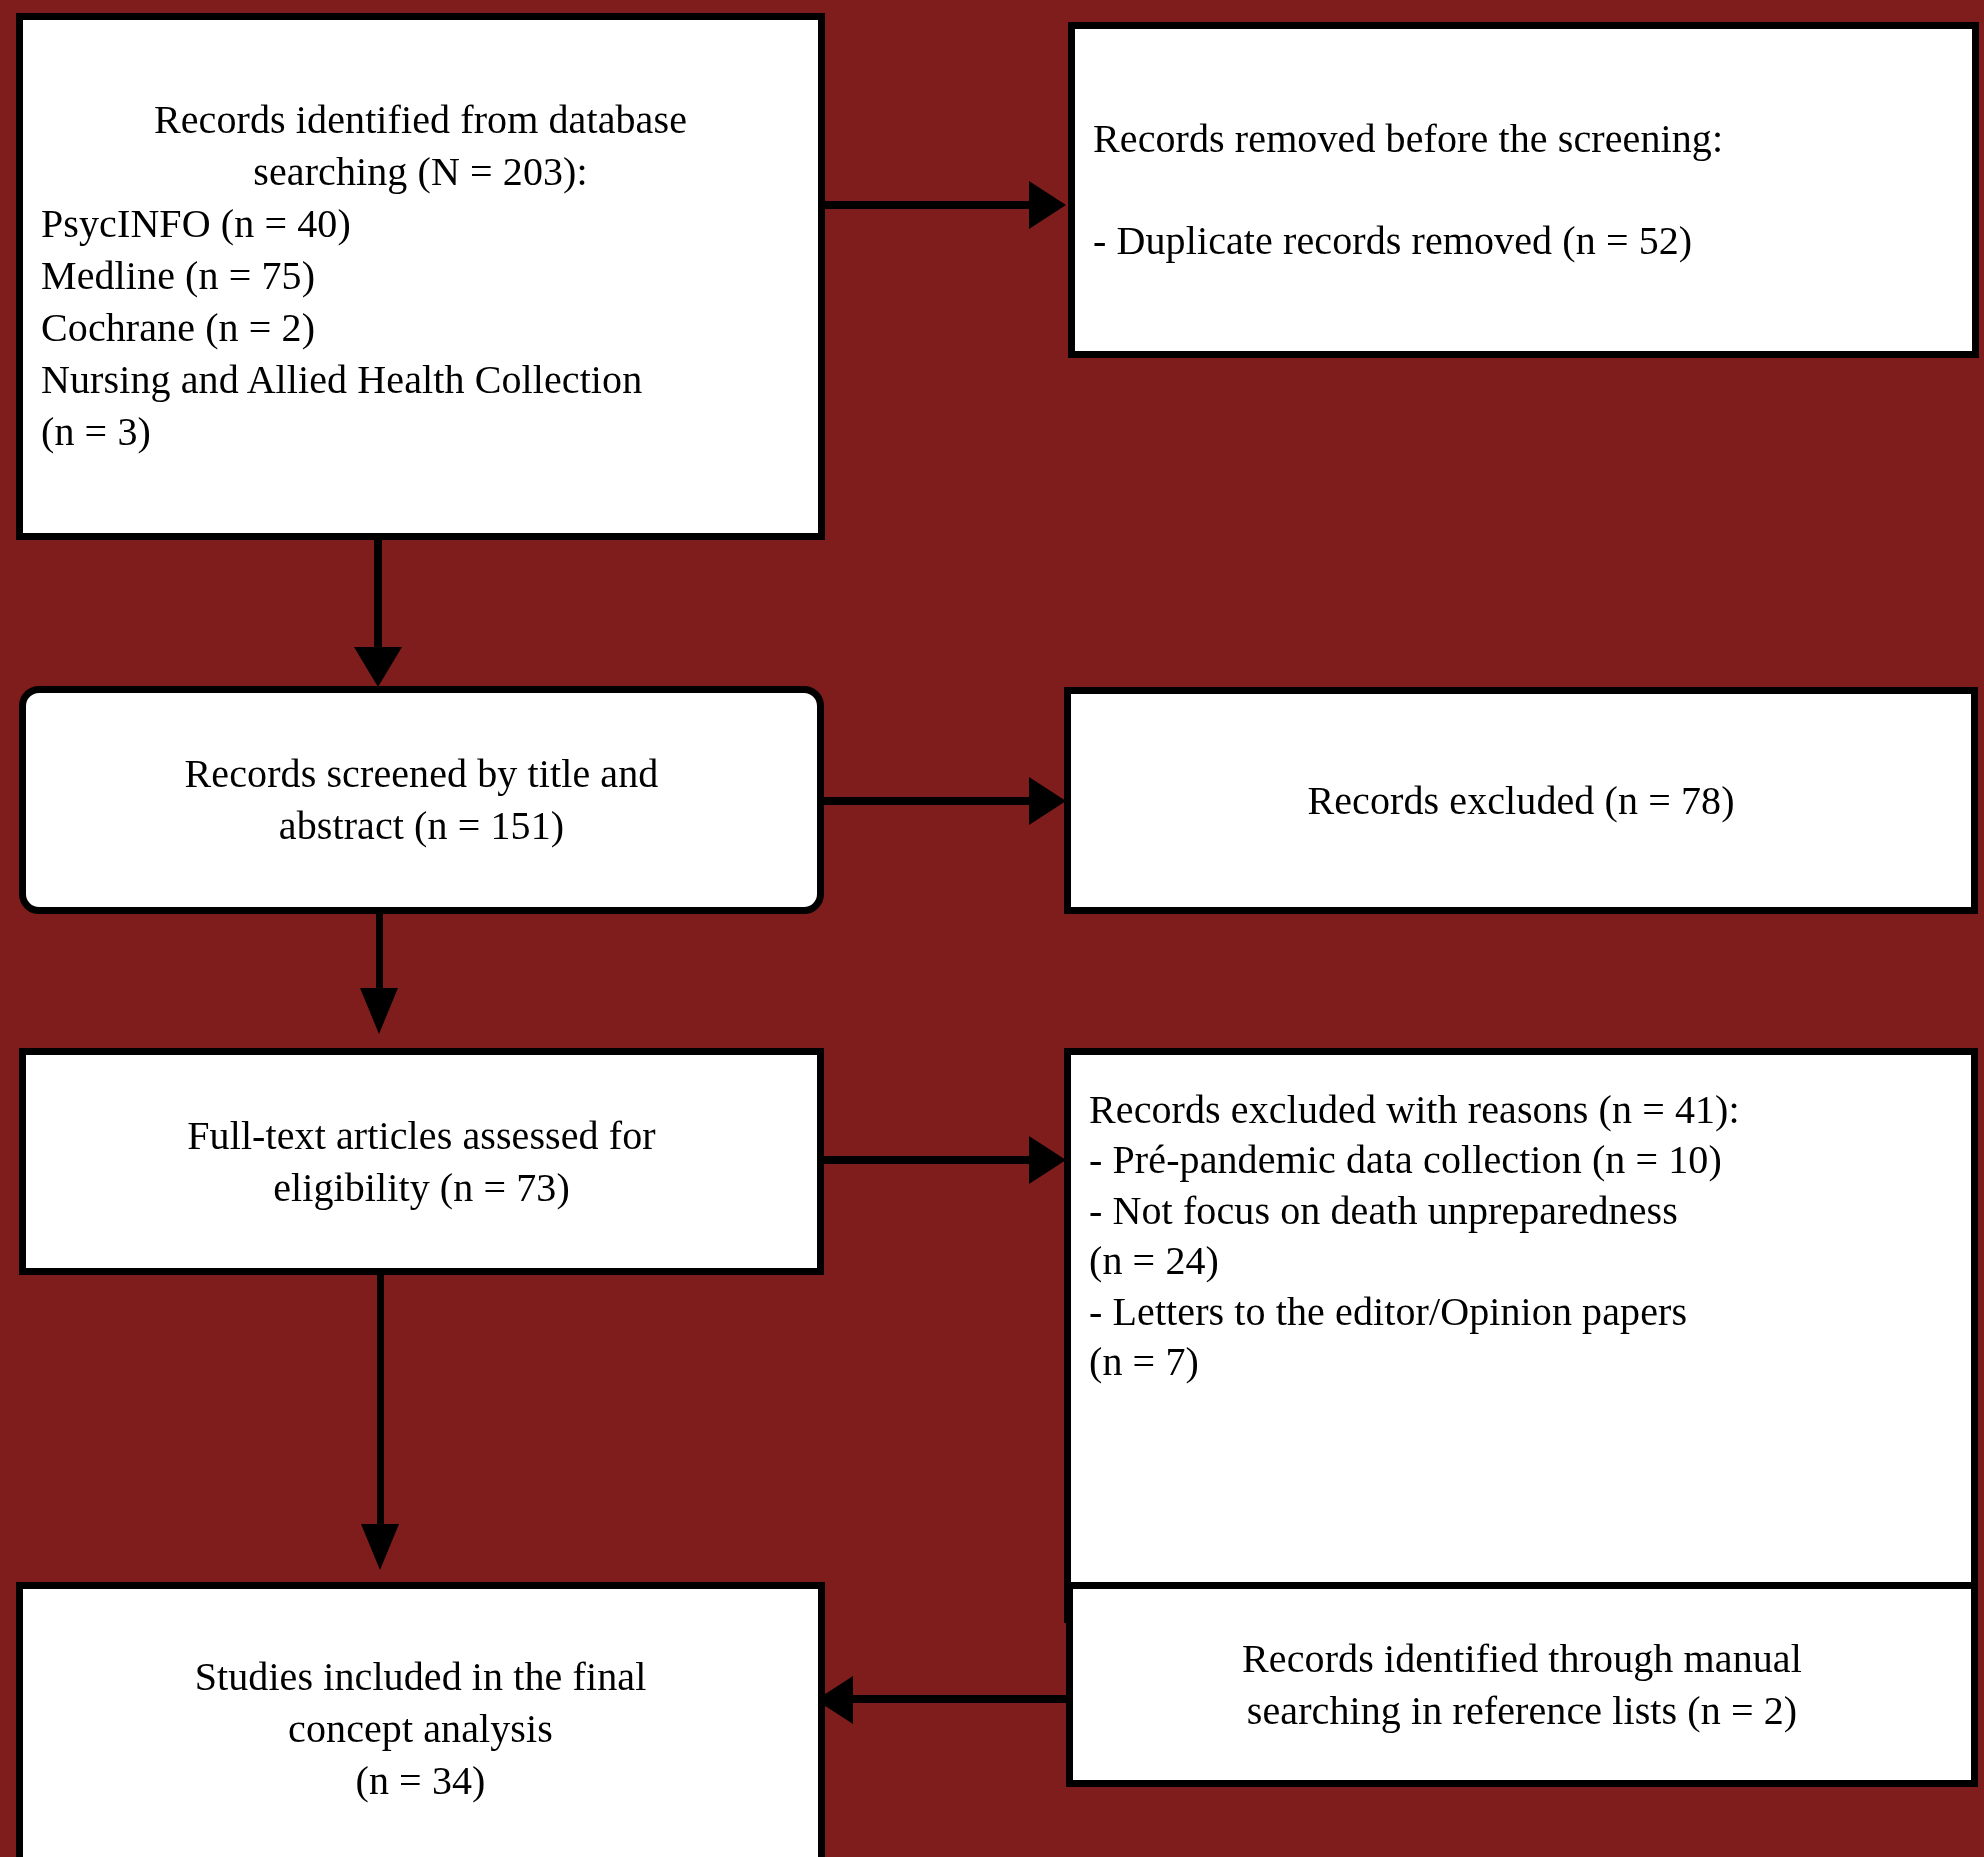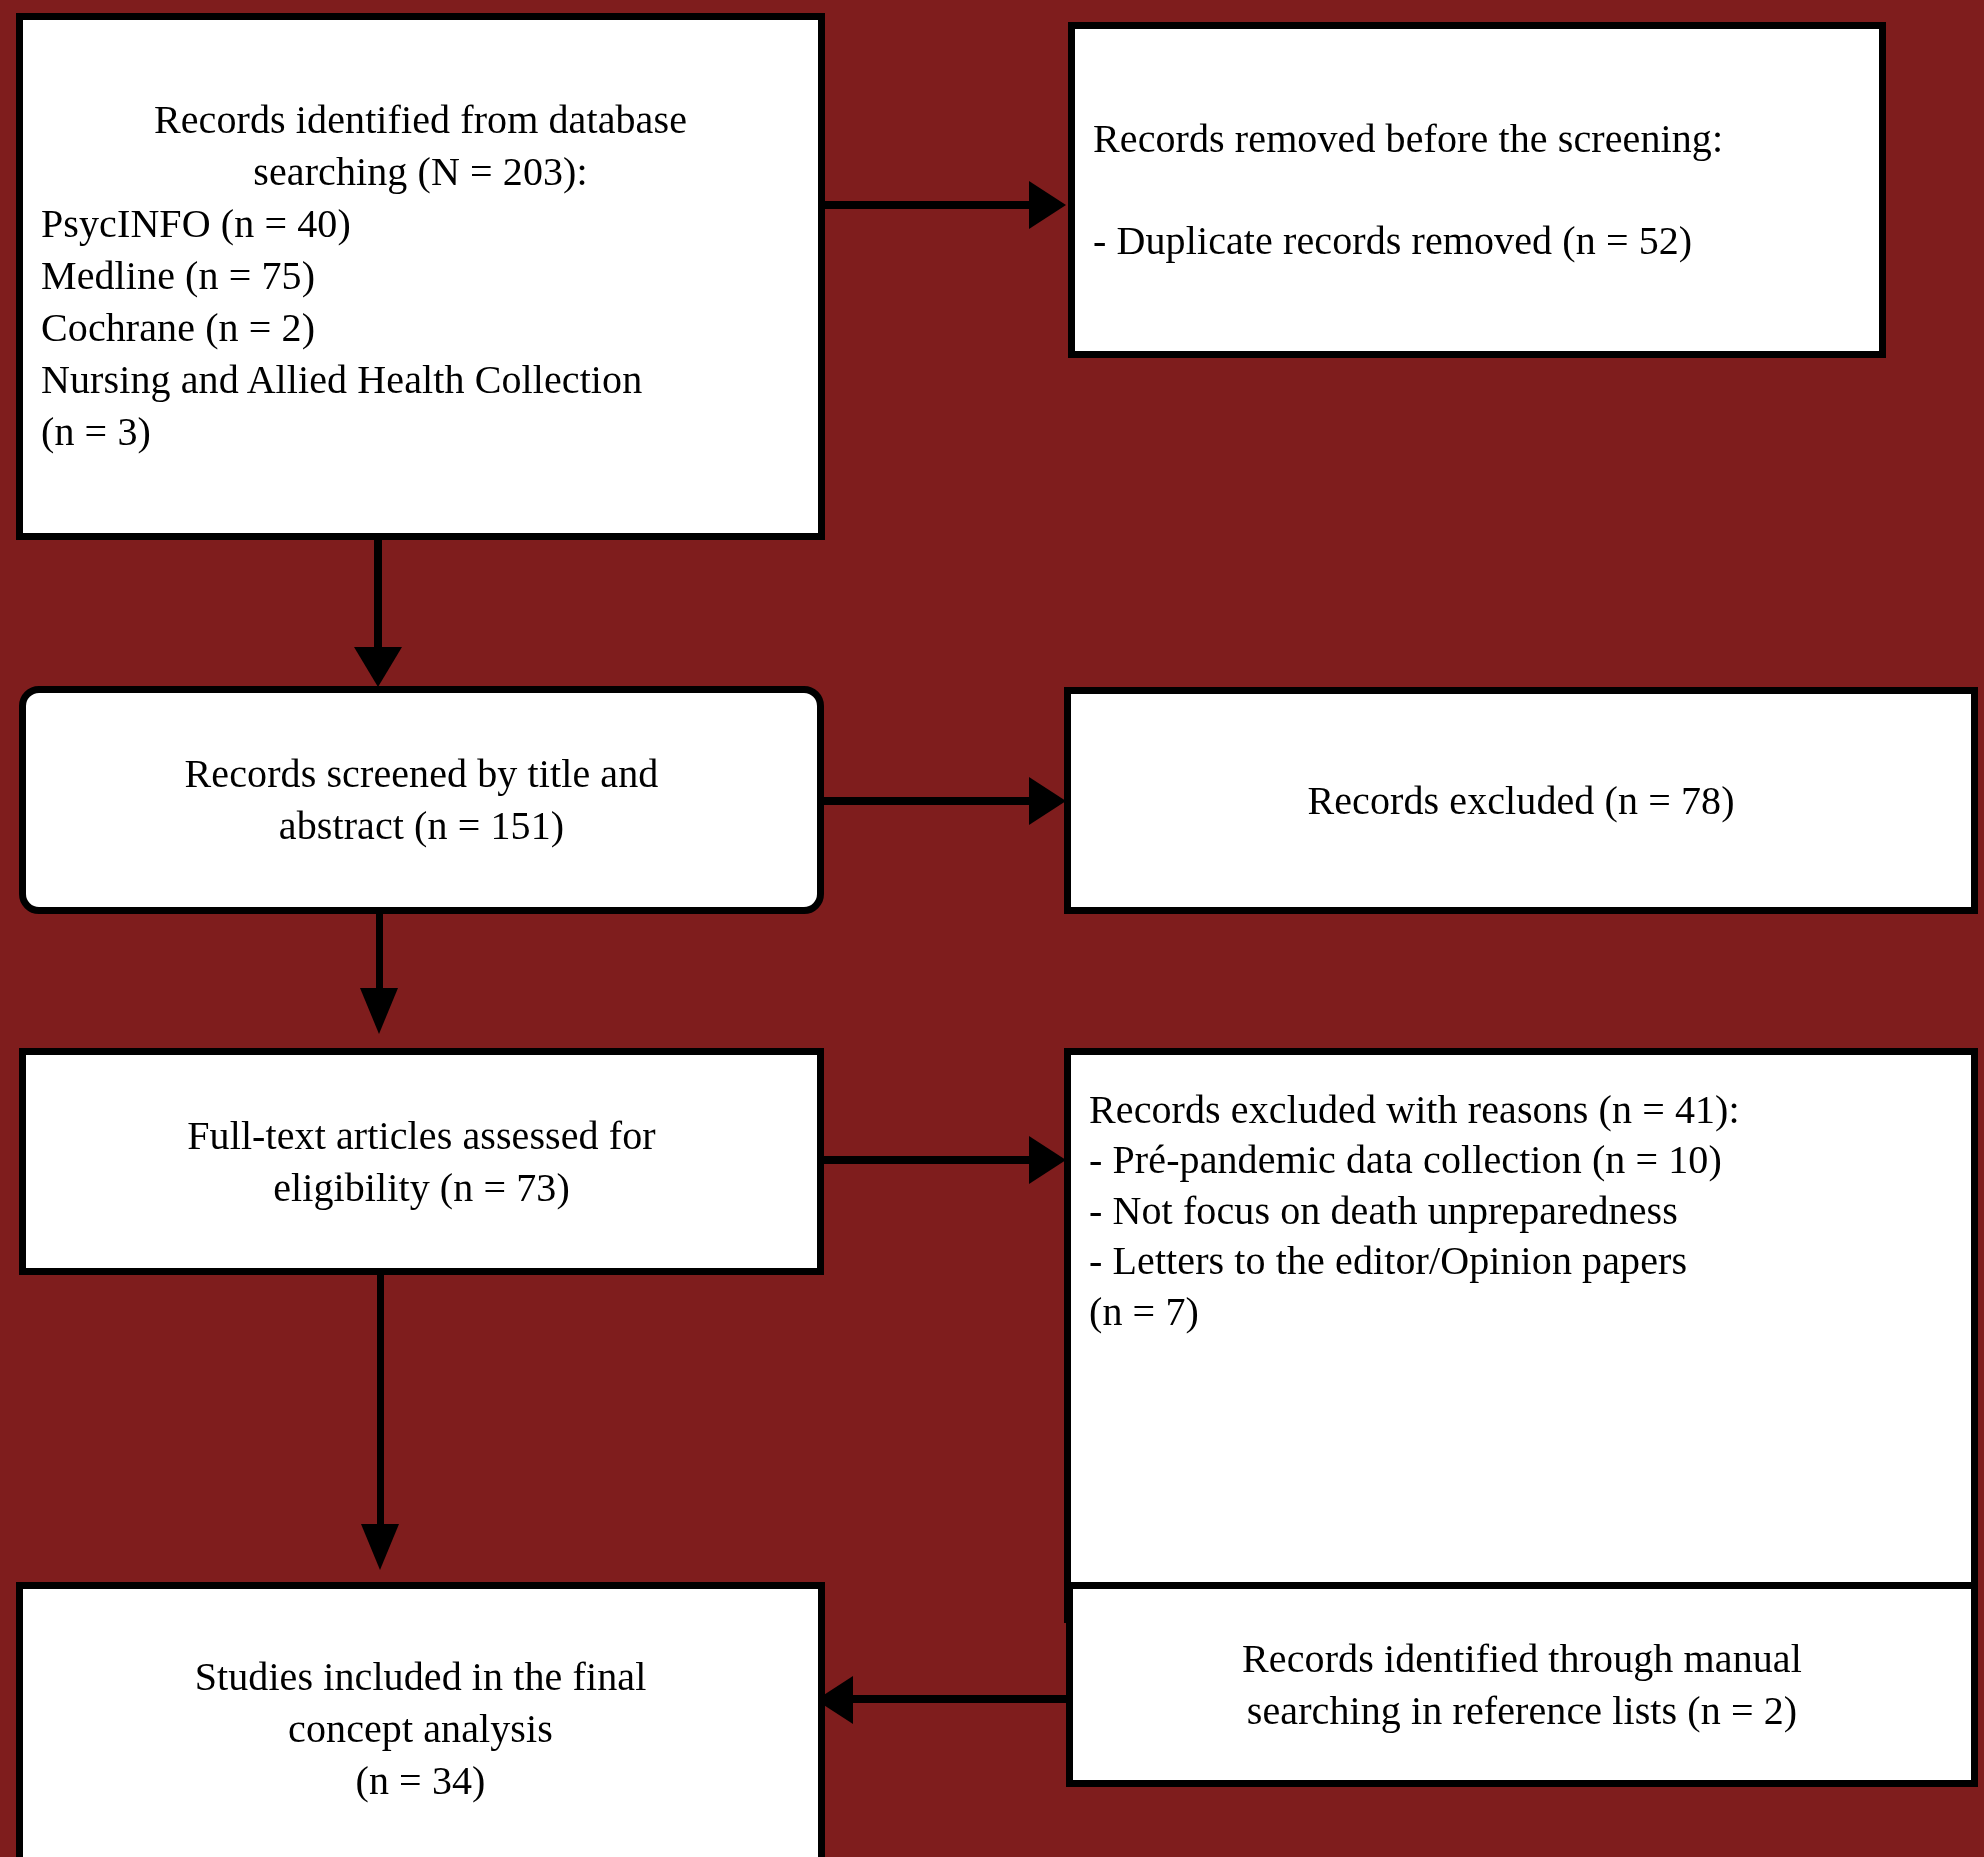--- a/index.html
+++ b/index.html
@@ -98,21 +98,21 @@
       <div class="line center">Records identified from database
 searching (N = 203):</div>
       <div class="line left">PsycINFO (n = 40)</div>
       <div class="line left">Medline (n = 75)</div>
       <div class="line left">Cochrane (n = 2)</div>
       <div class="line left">Nursing and Allied Health Collection</div>
       <div class="line left">(n = 3)</div>
     </div>
   </div>
 
-  <div class="box" style="left:1068px; top:22.4px; width:818px; height:336px;">
+  <div class="box" style="left:1068px; top:22.4px; width:911px; height:336px;">
     <div class="box-inner">
       <div class="line left">Records removed before the screening:</div>
       <div class="line left" style="margin-top:50px;">- Duplicate records removed (n = 52)</div>
     </div>
   </div>
 
   <div class="box" style="left:19px; top:686px; width:805px; height:228px;border-radius:20px;">
     <div class="box-inner">
       <div class="line center">Records screened by title and
 abstract (n = 151)</div>
@@ -130,20 +130,21 @@
       <div class="line center">Full-text articles assessed for
 eligibility (n = 73)</div>
     </div>
   </div>
 
   <div class="box" style="left:1064px; top:1048px; width:914px; height:575px; justify-content:flex-start;">
     <div class="box-inner" style="padding-top:30px;">
       <div class="line left tight">Records excluded with reasons (n = 41):</div>
       <div class="line left tight">- Pré-pandemic data collection (n = 10)</div>
       <div class="line left tight">- Not focus on death unpreparedness</div>
+      <div class="line left tight">(n = 24)</div>
       <div class="line left tight">- Letters to the editor/Opinion papers</div>
       <div class="line left tight">(n = 7)</div>
     </div>
   </div>
 
   <div class="box" style="left:16px; top:1582px; width:809px; height:294px;">
     <div class="box-inner">
       <div class="line center">Studies included in the final
 concept analysis
 (n = 34)</div>

